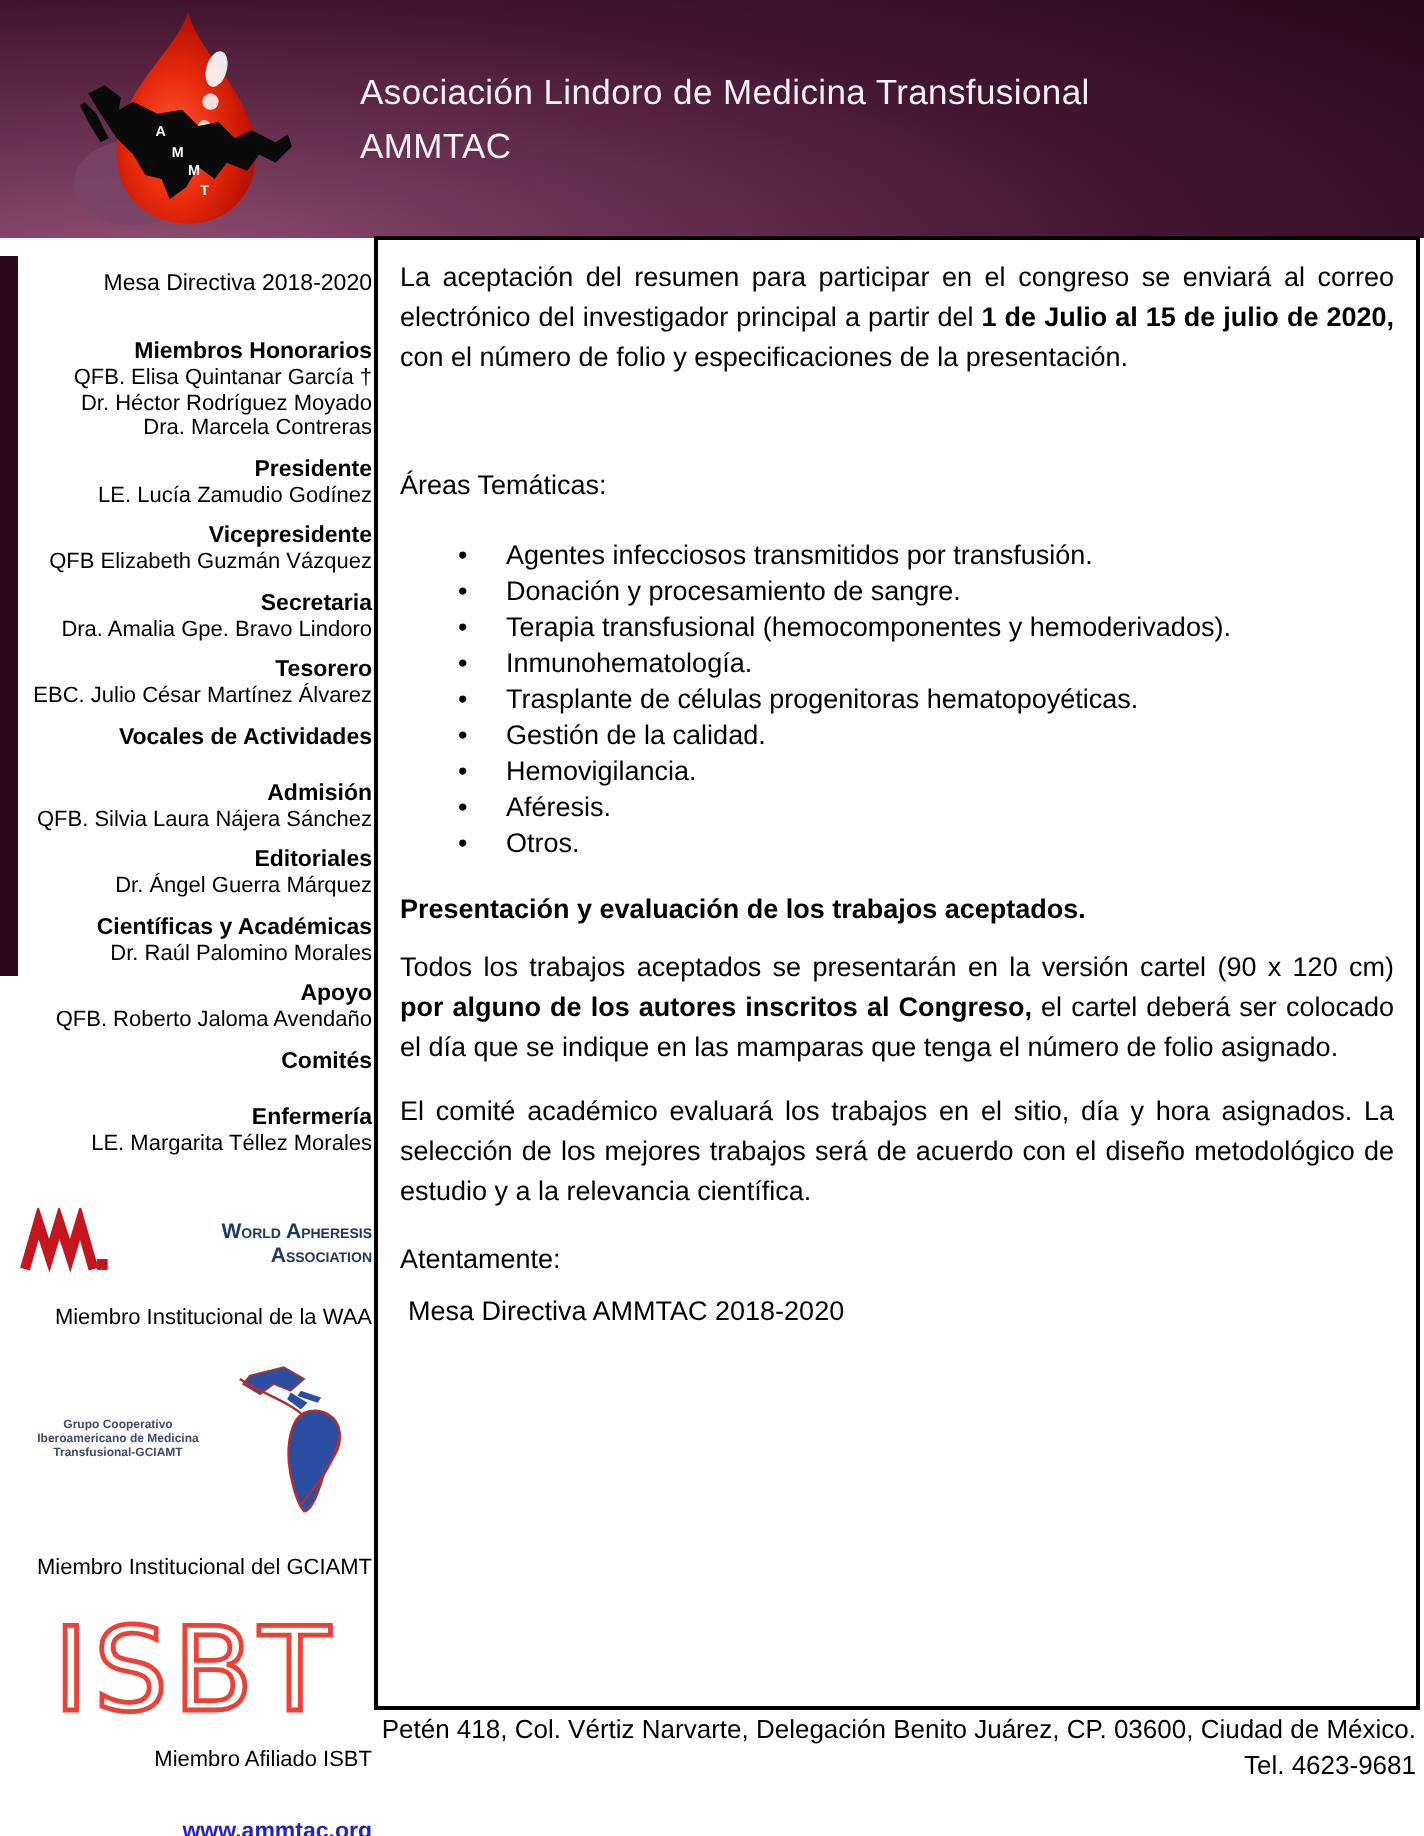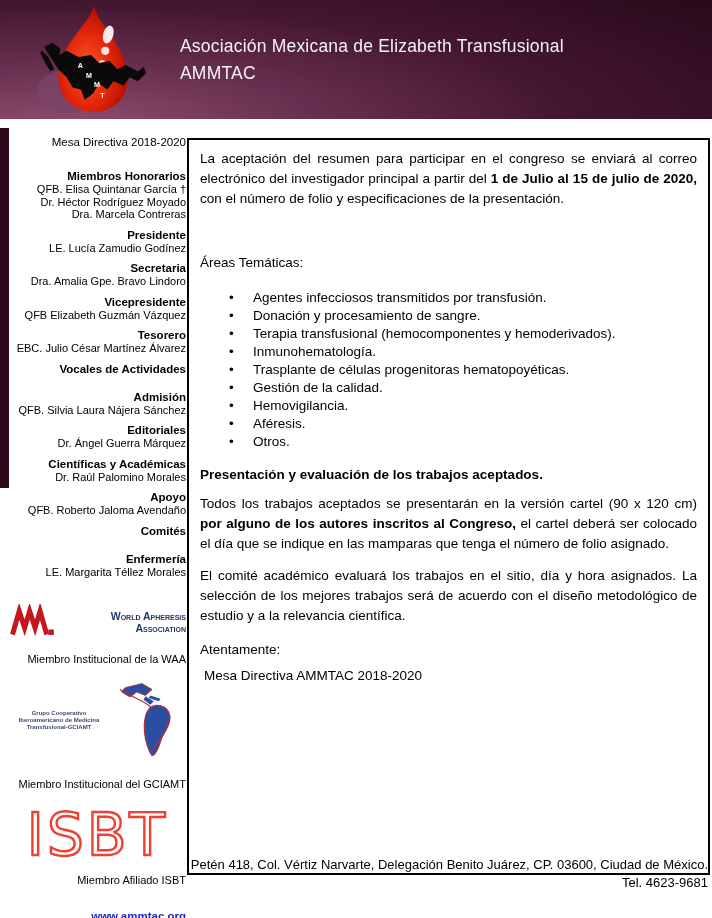--- a/index.html
+++ b/index.html
@@ -29,21 +29,21 @@
   .member { font-size:11px; margin-top:13px; line-height:13px; }
   .gciamt { margin-top:9px; display:flex; align-items:center; justify-content:flex-end; gap:3px; }
   .gciamt-text { font-size:6px; font-weight:700; color:#3c4a6e; width:92px; text-align:center; line-height:7px; }
   .isbt-wrap { margin-top:18px; padding-right:18px; }
   .isbt-word { font-family:"DejaVu Sans", sans-serif; font-size:58px; line-height:52px; font-weight:400;
                letter-spacing:3px; color:rgba(255,255,255,0);margin-top:28px; -webkit-text-stroke:2.4px #ee4136; }
   .links { margin-top:22px; font-size:11.5px; font-weight:700; }
   .links a { color:#2222cc; display:block; line-height:14px; text-decoration:underline; }
 
   
-  .box { position:absolute; left:187px; top:138px; width:523px; height:737px; box-sizing:border-box;
+  .box { position:absolute; left:187px; top:118px; width:523px; height:737px; box-sizing:border-box;
          border:2px solid #000; padding:9px 11px 0 11px; font-size:13.5px; }
   .box p { margin:0; }
   .just { text-align:justify; line-height:20px; }
   .h-areas { margin-top:44px !important; line-height:20px; }
   .box ul { list-style:none; margin:16px 0 0 0; padding:0; }
   .box li { position:relative; padding-left:53px; line-height:18px; }
   .box li::before { content:"\2022"; position:absolute; left:29px; }
   .h-pres { margin-top:14px !important; font-weight:700; line-height:20px; }
   .p-poster { margin-top:9px !important; }
   .p-committee { margin-top:12px !important; }
@@ -74,47 +74,47 @@
       <circle cx="68" cy="46" r="4" fill="#ffffff" opacity="0.85"></circle>
       <circle cx="65" cy="58" r="3" fill="#ffffff" opacity="0.8"></circle>
       <path d="M8 42 L16 38 L24 44 L23 50 L30 46 L42 52 L54 50 L62 58 L72 56 L80 64 L88 60 L100 66 L106 62 L108 68 L100 76 L92 72 L86 80 L76 76 L70 84 L62 78 L56 88 L48 94 L44 84 L36 82 L30 72 L22 64 L14 52 Z" fill="#0a0a0a"></path>
       <path d="M6 46 L12 52 L18 64 L14 66 L8 56 L4 48 Z" fill="#0a0a0a"></path>
       <text x="41" y="63" font-size="7" font-weight="bold" fill="#ffffff">A</text>
       <text x="49" y="73" font-size="7" font-weight="bold" fill="#ffffff">M</text>
       <text x="57" y="82" font-size="7" font-weight="bold" fill="#ffffff">M</text>
       <text x="63" y="92" font-size="7" font-weight="bold" fill="#ffffff">T</text>
     </svg>
     <div class="hdr-titles">
-      <div class="hdr-t">Asociación Mexicana de Elizabeth Transfusional</div>
+      <div class="hdr-t">Asociación Lindoro de Medicina Transfusional</div>
       <div class="hdr-t">AMMTAC</div>
     </div>
   </header>
 
   <div class="leftbar"></div>
 
   <aside class="sidebar">
     <div class="side-title">Mesa Directiva 2018-2020</div>
     <div id="sections">
         <div class="side-section">
           <div class="role">Miembros Honorarios</div>
           <div class="pname">QFB. Elisa Quintanar García †</div>
           <div class="pname">Dr. Héctor Rodríguez Moyado</div>
           <div class="pname">Dra. Marcela Contreras</div>
         </div>
         <div class="side-section">
           <div class="role">Presidente</div>
           <div class="pname">LE. Lucía Zamudio Godínez</div>
         </div>
         <div class="side-section">
+          <div class="role">Vicepresidente</div>
+          <div class="pname">QFB Elizabeth Guzmán Vázquez</div>
+        </div>
+        <div class="side-section">
           <div class="role">Secretaria</div>
           <div class="pname">Dra. Amalia Gpe. Bravo Lindoro</div>
-        </div>
-        <div class="side-section">
-          <div class="role">Vicepresidente</div>
-          <div class="pname">QFB Elizabeth Guzmán Vázquez</div>
         </div>
         <div class="side-section">
           <div class="role">Tesorero</div>
           <div class="pname">EBC. Julio César Martínez Álvarez</div>
         </div>
         <div class="side-section standalone">
           <div class="role">Vocales de Actividades</div>
         </div>
         <div class="side-section">
           <div class="role">Admisión</div>

